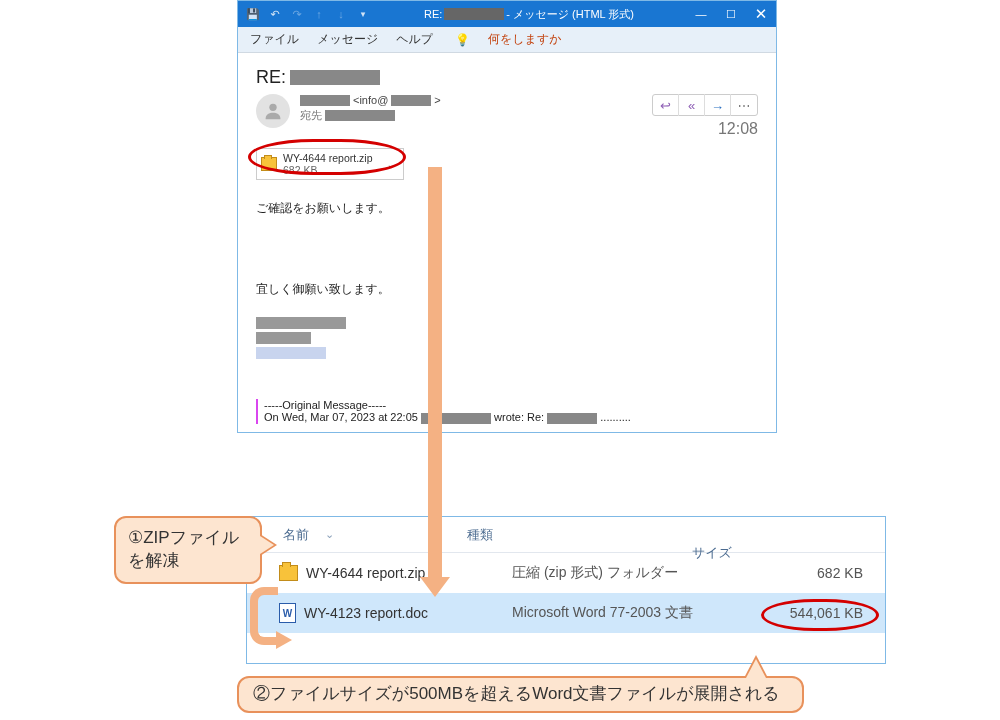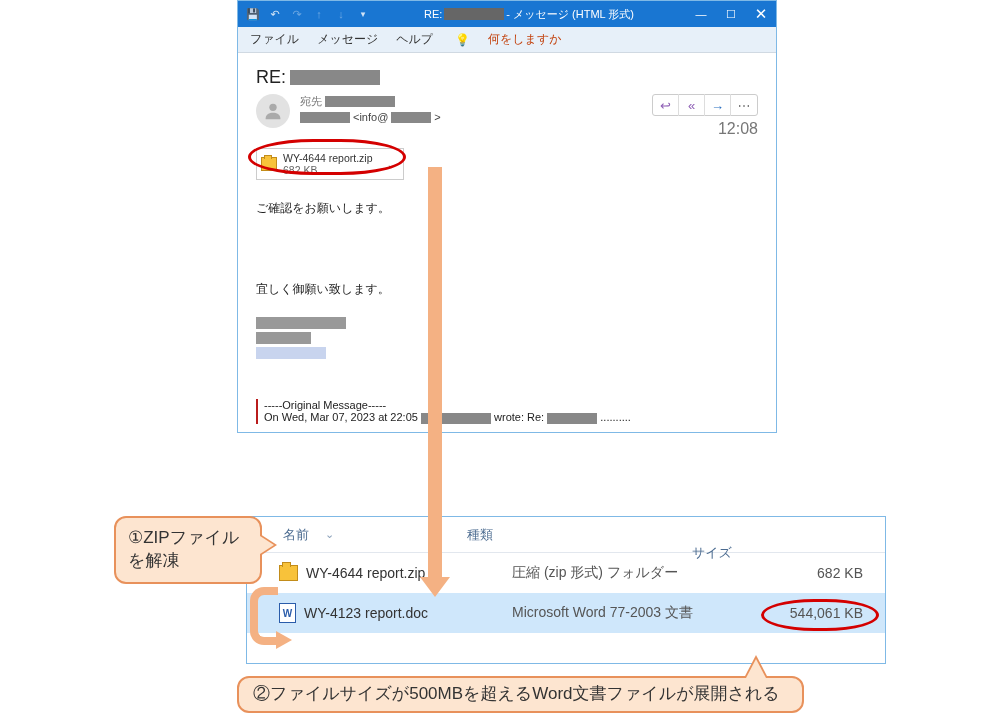--- a/index.html
+++ b/index.html
@@ -107,21 +107,21 @@
     border-radius: 50%/50%;
     pointer-events:none;
   }
   .oval-att { left:-8px; top:-7px; width:158px; height:36px; border-radius: 80px/22px;}
 
   .body-text { font-size:12px; color:#222; line-height:1.7; margin-top:18px; }
   .sig-redact { margin-top:18px;}
   .sig-redact div{ background:#999; height:12px; margin-bottom:3px;}
 
   .orig-msg {
-    margin-top:40px; border-left:2px solid #b91c1c; padding-left:6px;
+    margin-top:40px; border-left:2px solid #d946ef; padding-left:6px;
     font-size:11px; color:#222; font-family: "Comic Sans MS", cursive, sans-serif;
   }
   .orig-msg .redact{ vertical-align:middle;}
 
   
   .explorer-window {
     position: absolute;
     left: 246px; top: 516px;
     width: 640px; height: 148px;
     border:1px solid #7fb9e6;
@@ -256,28 +256,28 @@
 
     <div class="header-block">
       <div class="avatar">
         <svg viewBox="0 0 24 24">
             <circle cx="12" cy="8" r="4"></circle>
             <path d="M4 20c0-4 4-6 8-6s8 2 8 6v1H4z"></path>
           </svg>
       </div>
       <div class="sender-block">
         <div class="row">
-          <span style="color:#777">宛先</span>
-          <span class="redact r70"></span>
-        </div>
-        <div class="row">
           <span class="redact r50"></span>
           <span>&lt;info@</span>
           <span class="redact r40"></span>
           <span>&gt;</span>
+        </div>
+        <div class="row">
+          <span style="color:#777">宛先</span>
+          <span class="redact r70"></span>
         </div>
       </div>
       <div class="right-col">
         <div class="action-icons">
           <span style="color:#8e5fb5">↩</span>
           <span style="color:#8e5fb5">«</span>
           <span style="color:#2a6fc0">→</span>
           <span>⋯</span>
         </div>
         <div class="timestamp">12:08</div>

